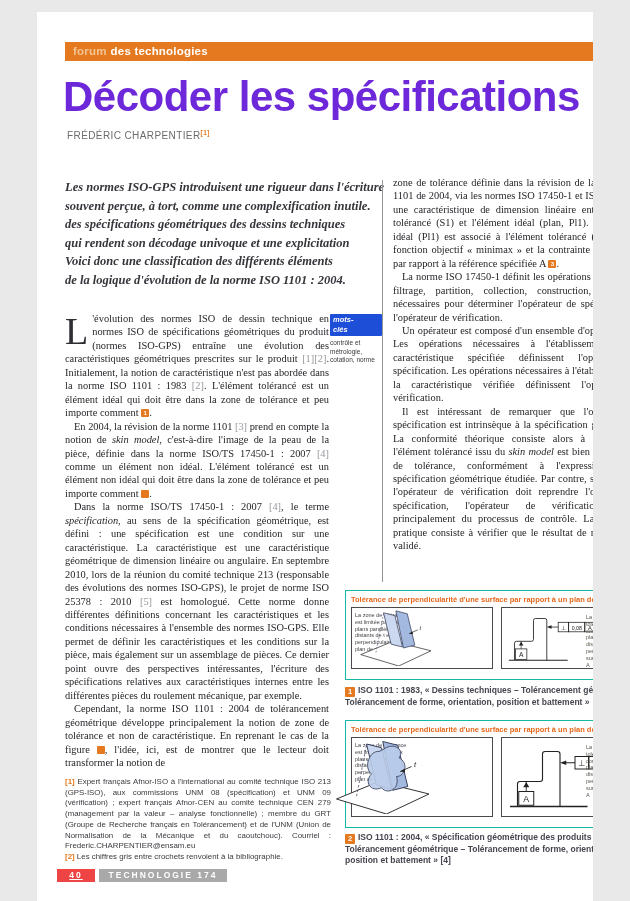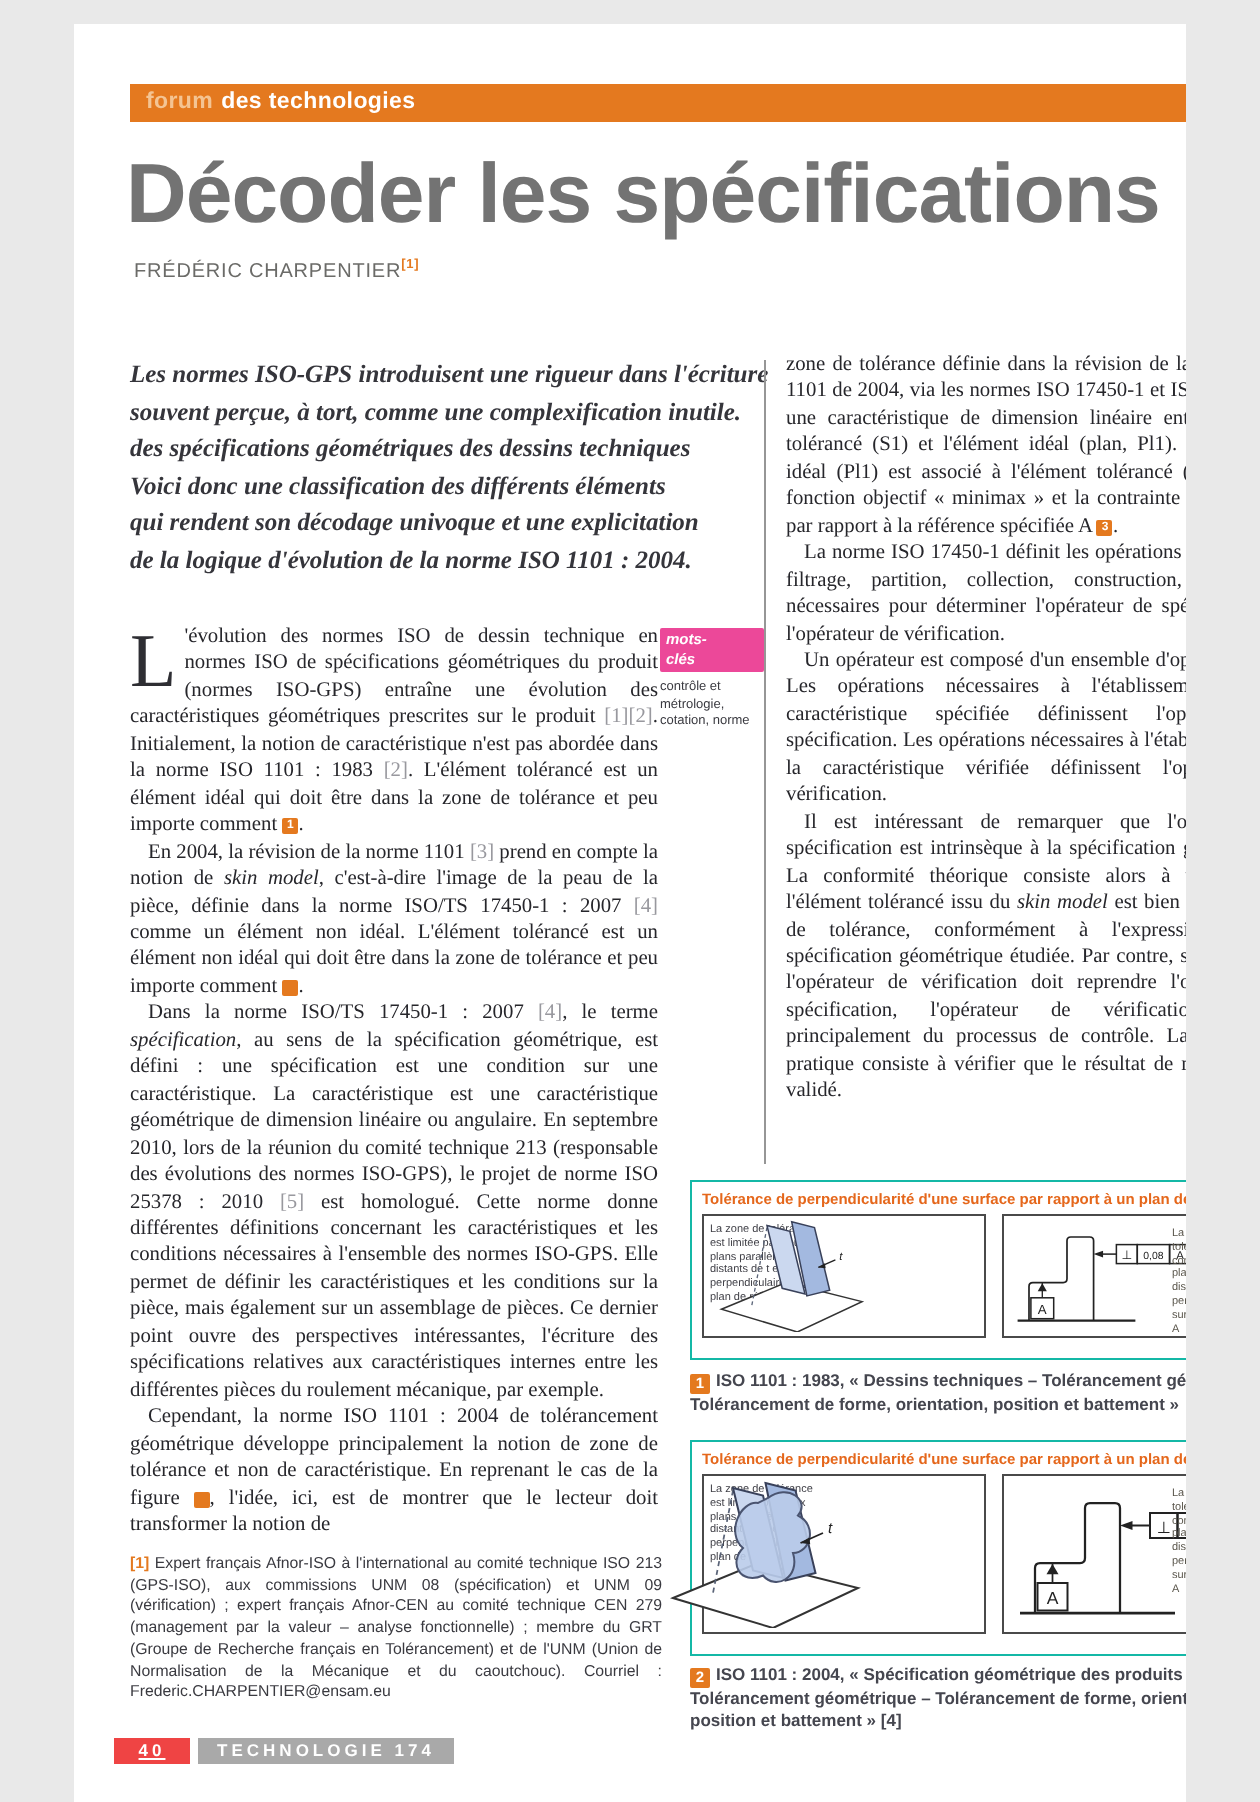--- a/index.html
+++ b/index.html
@@ -12,21 +12,21 @@
   .kicker-bar {
     position:absolute; left:28px; top:30px; width:602px; height:19px;
     background:#E4791F; color:#fff;
     font:bold 11.5px/19px "Liberation Sans", sans-serif;
     padding-left:8px; box-sizing:border-box; letter-spacing:0.2px;
   }
   .kicker-hl { color:#F4C493; margin-right:4px; }
   .page-title {
     position:absolute; left:26px; top:62px; margin:0;
     font:bold 42px/46px "Liberation Sans", sans-serif;
-    color:#737373; letter-spacing:-0.5px; white-space:nowrap;
+    color:#6d28d9; letter-spacing:-0.5px; white-space:nowrap;
   }
   .author {
     position:absolute; left:30px; top:117px;
     font:10px "Liberation Sans", sans-serif; color:#6b6b68; letter-spacing:0.4px;
   }
   .author sup { color:#E4791F; font-size:6.5px; font-weight:bold; }
   
   .intro {
     position:absolute; left:28px; top:166px; width:326px;
     font:bold italic 12.5px/18.5px "Liberation Serif", serif;
@@ -49,21 +49,21 @@
   }
   .fm {
     display:inline-block; width:8px; height:8px; background:#E4791F; color:#fff;
     font:bold 6px/8px "Liberation Sans", sans-serif; text-align:center;
     border-radius:1px; vertical-align:1px;
   }
   .bg { color:#98989e; }
   
   .keywords { position:absolute; left:293px; top:302px; width:52px; }
   .kw-badge {
-    display:inline-block; background:#ec4899; color:#fff;
+    display:inline-block; background:#1d4ed8; color:#fff;
     font:bold italic 7.5px/10px "Liberation Sans", sans-serif;
     padding:1px 20px 1px 3px; border-radius:1px;
   }
   .kw-text { margin-top:3px; font:6.5px/8.5px "Liberation Sans", sans-serif; color:#3a3a40; }
   
   .footnotes {
     position:absolute; left:28px; top:765px; width:266px;
     font:7.9px/10.7px "Liberation Sans", sans-serif; color:#3a3a40; text-align:justify;
   }
   .footnotes p { margin:0; }
@@ -123,22 +123,22 @@
   <h1 class="page-title">Décoder les spécifications</h1>
 
   <div class="author">
     <span>FRÉDÉRIC CHARPENTIER</span><sup>[1]</sup>
   </div>
 
   <div class="intro">
     <div>Les normes ISO-GPS introduisent une rigueur dans l'écriture</div>
     <div>souvent perçue, à tort, comme une complexification inutile.</div>
     <div>des spécifications géométriques des dessins techniques</div>
+    <div>qui rendent son décodage univoque et une explicitation</div>
     <div>Voici donc une classification des différents éléments</div>
-    <div>qui rendent son décodage univoque et une explicitation</div>
     <div>de la logique d'évolution de la norme ISO 1101 : 2004.</div>
   </div>
 
   <div class="col-divider"></div>
   <div class="edge-rule"></div>
 
   <div class="keywords">
     <span class="kw-badge">mots-clés</span>
     <div class="kw-text">contrôle et métrologie, cotation, norme</div>
   </div>
@@ -152,20 +152,21 @@
 
   <div class="body-col col-right">
     <p>zone de tolérance définie dans la révision de la norme ISO 1101 de 2004, via les normes ISO 17450-1 et ISO 25378, en une caractéristique de dimension linéaire entre l'élément tolérancé (S1) et l'élément idéal (plan, Pl1). Cet élément idéal (Pl1) est associé à l'élément tolérancé (S1) avec la fonction objectif « minimax » et la contrainte d'orientation par rapport à la référence spécifiée A <span class="fm">3</span>.</p>
     <p>La norme ISO 17450-1 définit les opérations (association, filtrage, partition, collection, construction, extraction) nécessaires pour déterminer l'opérateur de spécification et l'opérateur de vérification.</p>
     <p>Un opérateur est composé d'un ensemble d'opérations <span class="bg">[6]</span>. Les opérations nécessaires à l'établissement de la caractéristique spécifiée définissent l'opérateur de spécification. Les opérations nécessaires à l'établissement de la caractéristique vérifiée définissent l'opérateur de vérification.</p>
     <p>Il est intéressant de remarquer que l'opérateur de spécification est intrinsèque à la spécification géométrique. La conformité théorique consiste alors à vérifier que l'élément tolérancé issu du <i>skin model</i> est bien dans la zone de tolérance, conformément à l'expression de la spécification géométrique étudiée. Par contre, si idéalement l'opérateur de vérification doit reprendre l'opérateur de spécification, l'opérateur de vérification dépend principalement du processus de contrôle. La conformité pratique consiste à vérifier que le résultat de mesurage est validé.</p>
   </div>
 
   <div class="footnotes">
     <p><span class="fn-marker">[1]</span> <span>Expert français Afnor-ISO à l'international au comité technique ISO 213 (GPS-ISO), aux commissions UNM 08 (spécification) et UNM 09 (vérification) ; expert français Afnor-CEN au comité technique CEN 279 (management par la valeur – analyse fonctionnelle) ; membre du GRT (Groupe de Recherche français en Tolérancement) et de l'UNM (Union de Normalisation de la Mécanique et du caoutchouc). Courriel : Frederic.CHARPENTIER@ensam.eu</span></p>
+    <p><span class="fn-marker">[2]</span> <span>Les chiffres gris entre crochets renvoient à la bibliographie.</span></p>
   </div>
 
   <div class="figure" id="figure-1">
     <div class="fig-title">Tolérance de perpendicularité d'une surface par rapport à un plan de référence</div>
     <div class="fig-panels">
       <div class="fig-panel">
         <div class="panel-note note-left">La zone de tolérance est limitée par deux plans parallèles distants de t et perpendiculaires au plan de référence</div>
         <svg class="sketch-left" viewBox="0 0 86 60" preserveAspectRatio="xMidYMid meet">
           <polygon points="6,48 40,34 80,44 46,60" fill="#ffffff" stroke="#333" stroke-width="0.8"></polygon>
           <line x1="30" y1="5" x2="22" y2="46" stroke="#5a6478" stroke-width="0.7" stroke-dasharray="2,1.6"></line>

